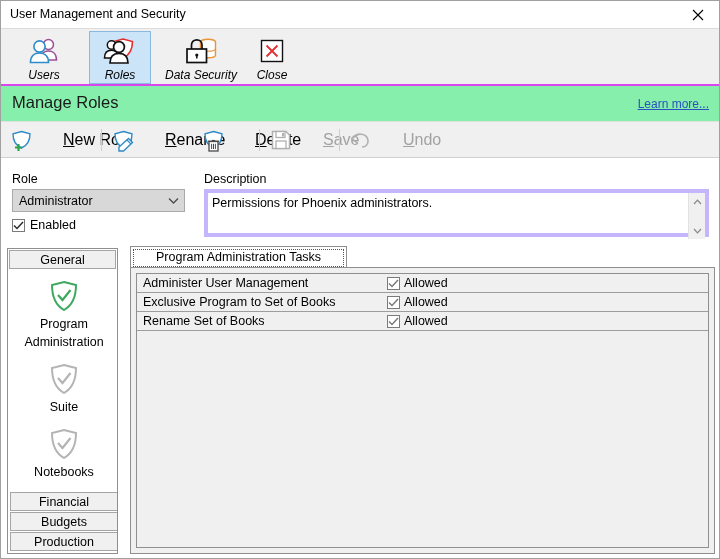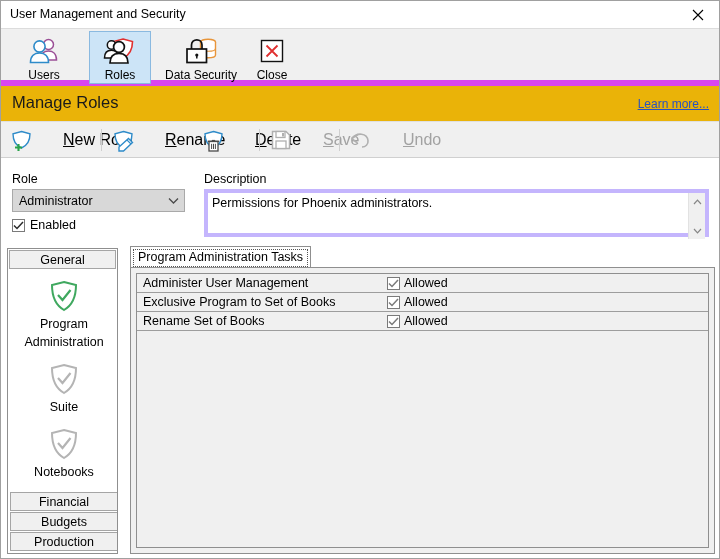--- a/index.html
+++ b/index.html
@@ -38,21 +38,22 @@
     display: flex; align-items: center; justify-content: center;
     cursor: default;
   }
   #close-window-btn svg { display: block; }
 
   
   #ribbon {
     position: absolute; left: 0; top: 28px;
     width: 718px; height: 57px;
     background: #f0f0f0;
-    border-bottom: 6px solid #d946ef;
+    border-bottom: 2px solid #d946ef;
+    font-style: italic;
   }
   .ribbon-btn {
     position: absolute; top: 2px;
     height: 53px;
     display: flex; flex-direction: column;
     align-items: center; justify-content: flex-start;
     padding-top: 3px;
     border: 1px solid transparent;
     cursor: default;
   }
@@ -70,21 +71,21 @@
   }
   #rb-users  { left: 14px;  width: 58px; }
   #rb-roles  { left: 88px;  width: 62px; }
   #rb-data   { left: 154px; width: 92px; }
   #rb-close  { left: 248px; width: 46px; }
 
   
   #page-header {
     position: absolute; left: 0; top: 85px;
     width: 718px; height: 36px;
-    background: #eab308;
+    background: #86efac;
     border-bottom: 1px solid #e0e0e0;
     padding-left: 10px;
   }
   #page-title {
     position: absolute; left: 11px; top: 7px;
     font-size: 16.5px; color: #1a1a1a;
   }
   #learn-more {
     position: absolute; right: 10px; top: 11px;
     font-size: 12px; color: #2a52be;
@@ -244,21 +245,21 @@
   }
 
   
   #tab-strip {
     position: absolute; left: 129px; top: 245px;
     width: 585px; height: 22px;
   }
   #tab-program {
     position: absolute; left: 0; top: 0;
     height: 21px;
-    padding: 0 7px;
+    padding: 0 25px;
     background: #ffffff;
     border: 1px solid #8f8f8f;
     border-bottom: none;
     display: flex; align-items: center;
     font-size: 12.5px;
     cursor: default;
   }
   #tab-program .tab-focus {
     position: absolute; left: 2px; top: 2px; right: 2px; bottom: 0;
     border: 1px dotted #555;

